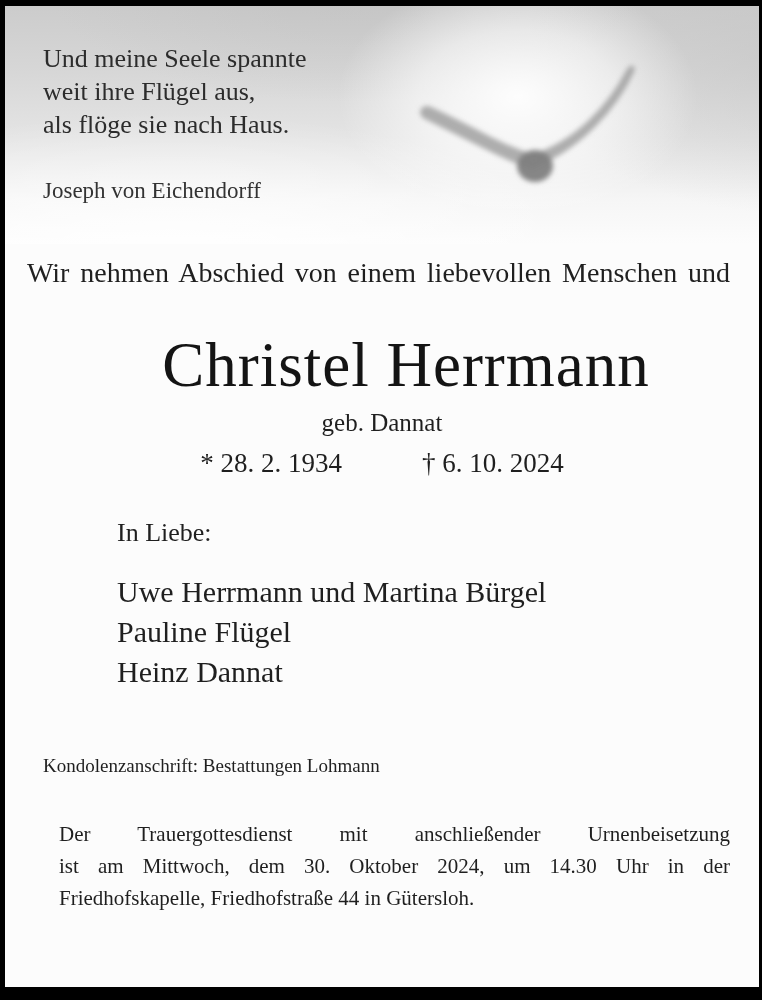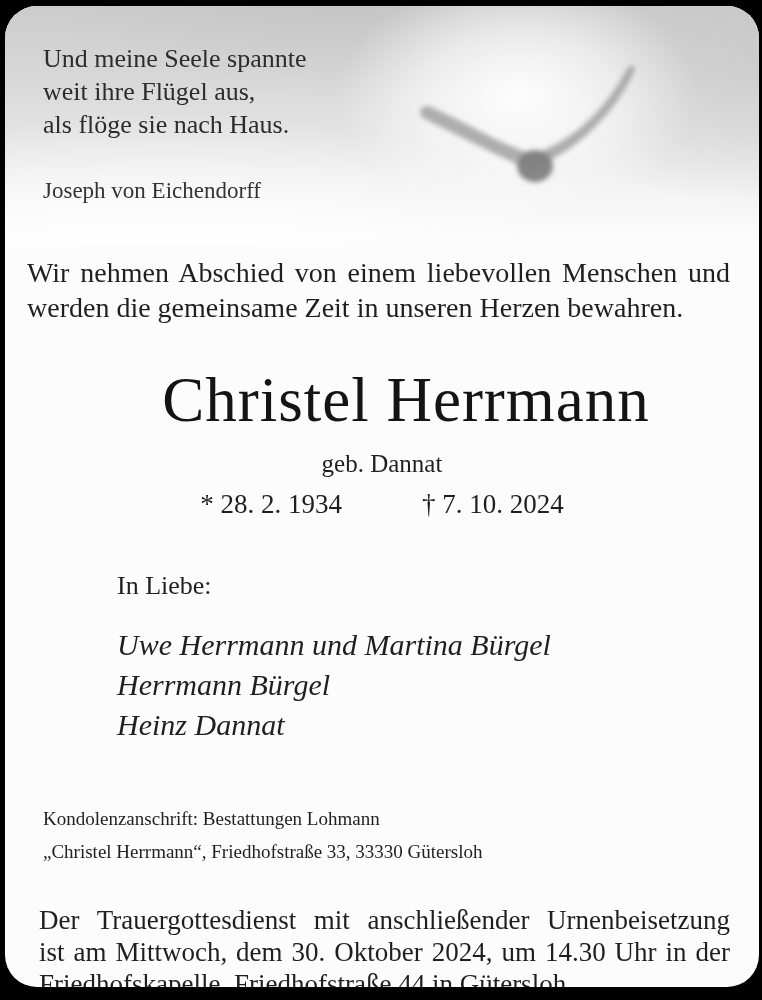--- a/index.html
+++ b/index.html
@@ -15,21 +15,20 @@
     overflow: hidden;
   }
   .page {
     position: absolute;
     top: 6px;
     left: 5px;
     width: 754px;
     height: 981px;
     background: #fcfcfc;
     overflow: hidden;
-    border-radius: 32px;
   }
   
   .sky {
     position: relative;
     width: 100%;
     height: 238px;
     background:
       radial-gradient(ellipse 180px 120px at 68% 38%, rgba(255,255,255,0.95) 0%, rgba(255,255,255,0.55) 55%, rgba(255,255,255,0) 100%),
       radial-gradient(ellipse 260px 160px at 104% 20%, rgba(196,196,196,0.55) 0%, rgba(196,196,196,0) 100%),
       radial-gradient(ellipse 300px 120px at 45% -10%, rgba(188,188,188,0.5) 0%, rgba(188,188,188,0) 100%),
@@ -75,49 +74,48 @@
     font-size: 63px;
     font-weight: normal;
     letter-spacing: 1px;
     line-height: 70px;
     color: #141414;
     padding-left: 48px;
   }
   .maiden-name {
     font-size: 25px;
     line-height: 28px;
-    margin-top: 15px;
+    margin-top: 9px;
   }
   .dates-row {
     display: flex;
     justify-content: center;
     gap: 80px;
     font-size: 27px;
     margin-top: 11px;
   }
   .mourners {
-    margin: 51px 0 0 112px;
+    margin: 39px 0 0 112px;
   }
   .mourners-intro {
     font-size: 26px;
     margin-bottom: 24px;
   }
   .mourner-name {
     font-size: 30px;
     line-height: 40px;
-    font-style: italic;
   }
   .condolence {
     margin: 57px 29px 0 38px;
     font-size: 19px;
     line-height: 33px;
   }
   .service {
-    margin: 36px 29px 0 34px;
-    font-size: 27px;
+    margin: 36px 29px 0 54px;
+    font-size: 21px;
     line-height: 32px;
   }
 </style>
 </head>
 <body>
 
 <div class="page">
 
   <div class="sky">
     <svg class="bird-svg" width="252" height="140" viewBox="0 0 252 140">
@@ -141,42 +139,40 @@
     <div class="poem">
       <div>Und meine Seele spannte</div>
       <div>weit ihre Flügel aus,</div>
       <div>als flöge sie nach Haus.</div>
     </div>
     <div class="poem-attribution">Joseph von Eichendorff</div>
   </div>
 
   <div class="farewell">
     <div class="jline">Wir nehmen Abschied von einem liebevollen Menschen und</div>
-    <div>werden die gemeinsame Zeit in unseren Herzen bewahren.</div>
   </div>
 
   <div class="name-block">
     <h1 class="deceased-name">Christel Herrmann</h1>
     <div class="maiden-name">geb. Dannat</div>
     <div class="dates-row">
       <span>* 28. 2. 1934</span>
-      <span>† 7. 10. 2024</span>
+      <span>† 6. 10. 2024</span>
     </div>
   </div>
 
   <div class="mourners">
     <div class="mourners-intro">In Liebe:</div>
     <div class="mourner-name">Uwe Herrmann und Martina Bürgel</div>
-    <div class="mourner-name">Herrmann Bürgel</div>
+    <div class="mourner-name">Pauline Flügel</div>
     <div class="mourner-name">Heinz Dannat</div>
   </div>
 
   <div class="condolence">
     <div>Kondolenzanschrift: Bestattungen Lohmann</div>
-    <div>„Christel Herrmann“, Friedhofstraße 33, 33330 Gütersloh</div>
   </div>
 
   <div class="service">
     <div class="jline">Der Trauergottesdienst mit anschließender Urnenbeisetzung</div>
     <div class="jline">ist am Mittwoch, dem 30. Oktober 2024, um 14.30 Uhr in der</div>
     <div>Friedhofskapelle, Friedhofstraße 44 in Gütersloh.</div>
   </div>
 
 </div>
 

